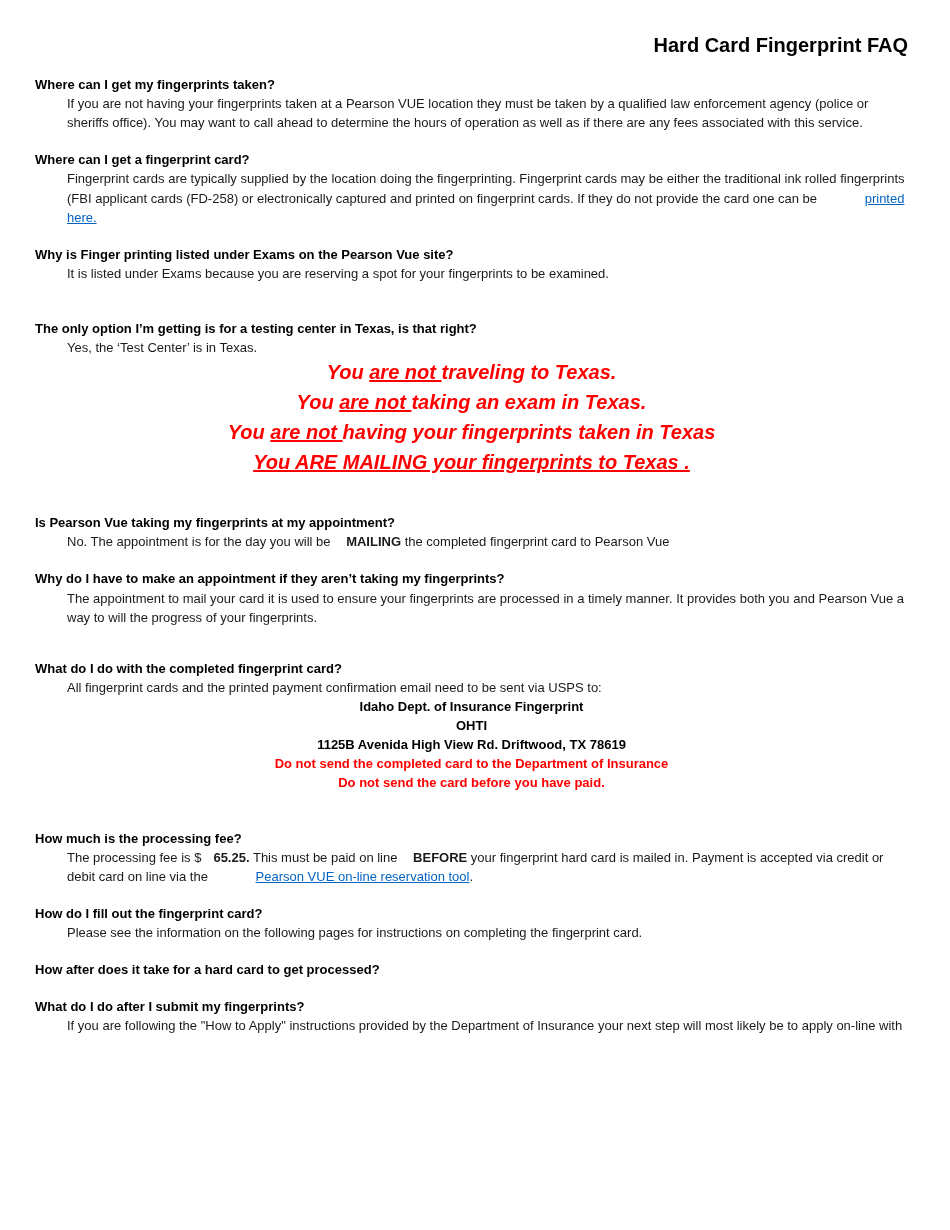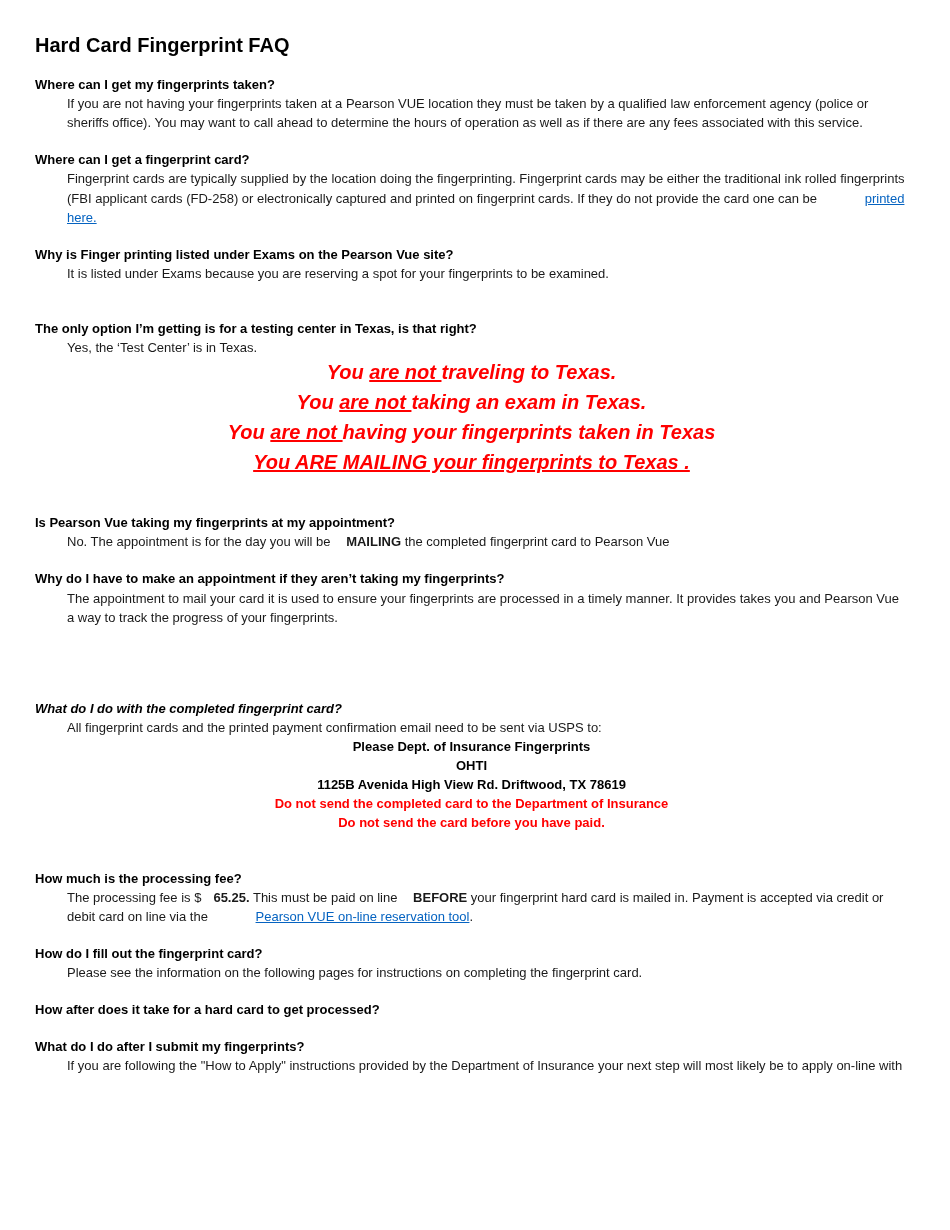--- a/index.html
+++ b/index.html
@@ -9,21 +9,21 @@
     color: #1a1a1a;
   }
   .page {
     width: 950px;
     min-height: 1230px;
     margin: 0 auto;
     background: #ffffff;
     padding: 34px 42px 40px 35px;
   }
   .doc-title {
-    text-align: left;
+    text-align: right;
     font-size: 20px;
     font-weight: bold;
     color: #000000;
     margin-bottom: 12px;
   }
   .block { font-size: 13px; line-height: 1.47; }
   .block.question {
     font-weight: bold;
     color: #000000;
     margin-top: 18px;
@@ -44,21 +44,21 @@
     text-align: center;
     font-weight: bold;
     color: #000000;
   }
   .block.center-red {
     text-align: center;
     font-weight: bold;
     color: var(--red, #FF0000);
   }
   .block.gap-medium { margin-top: 36px; }
-  .block.gap-large  { margin-top: 72px; font-style: italic; }
+  .block.gap-large  { margin-top: 32px; }
   .bold { font-weight: bold; padding-left: 12px; }
   .underline { text-decoration: underline; }
   a.doc-link {
     color: var(--link, #0563C1);
     text-decoration: underline;
     cursor: pointer;
     margin-left: 44px;
   }
 </style>
 </head>
@@ -75,24 +75,24 @@
       <div class="block answer"><span>It is listed under Exams because you are reserving a spot for your fingerprints to be examined.</span></div>
       <div class="block question gap-medium"><span>The only option I’m getting is for a testing center in Texas, is that right?</span></div>
       <div class="block answer"><span>Yes, the ‘Test Center’ is in Texas.</span></div>
       <div class="block red-center"><span>You </span><span class="underline">are not </span><span>traveling to Texas.</span></div>
       <div class="block red-center"><span>You </span><span class="underline">are not </span><span>taking an exam in Texas.</span></div>
       <div class="block red-center"><span>You </span><span class="underline">are not </span><span>having your fingerprints taken in Texas</span></div>
       <div class="block red-center"><span class="underline">You ARE MAILING your fingerprints to Texas .</span></div>
       <div class="block question gap-medium"><span>Is Pearson Vue taking my fingerprints at my appointment?</span></div>
       <div class="block answer"><span>No. The appointment is for the day you will be </span><span class="bold">MAILING</span><span> the completed fingerprint card to Pearson Vue</span></div>
       <div class="block question"><span>Why do I have to make an appointment if they aren’t taking my fingerprints?</span></div>
-      <div class="block answer"><span>The appointment to mail your card it is used to ensure your fingerprints are processed in a timely manner. It provides takes you and Pearson Vue a way to track the progress of your fingerprints.</span></div>
+      <div class="block answer"><span>The appointment to mail your card it is used to ensure your fingerprints are processed in a timely manner. It provides both you and Pearson Vue a way to will the progress of your fingerprints.</span></div>
       <div class="block question gap-large"><span>What do I do with the completed fingerprint card?</span></div>
       <div class="block answer"><span>All fingerprint cards and the printed payment confirmation email need to be sent via USPS to:</span></div>
-      <div class="block center-bold"><span>Please Dept. of Insurance Fingerprints</span></div>
+      <div class="block center-bold"><span>Idaho Dept. of Insurance Fingerprint</span></div>
       <div class="block center-bold"><span>OHTI</span></div>
       <div class="block center-bold"><span>1125B Avenida High View Rd. Driftwood, TX 78619</span></div>
       <div class="block center-red"><span>Do not send the completed card to the Department of Insurance</span></div>
       <div class="block center-red"><span>Do not send the card before you have paid.</span></div>
       <div class="block question gap-medium"><span>How much is the processing fee?</span></div>
       <div class="block answer"><span>The processing fee is $</span><span class="bold">65.25.</span><span> This must be paid on line </span><span class="bold">BEFORE</span><span> your fingerprint hard card is mailed in. Payment is accepted via credit or debit card on line via the </span><a class="doc-link" href="#">Pearson VUE on-line reservation tool</a><span>.</span></div>
       <div class="block question"><span>How do I fill out the fingerprint card?</span></div>
       <div class="block answer"><span>Please see the information on the following pages for instructions on completing the fingerprint card.</span></div>
       <div class="block question"><span>How after does it take for a hard card to get processed?</span></div>
       <div class="block question"><span>What do I do after I submit my fingerprints?</span></div>

